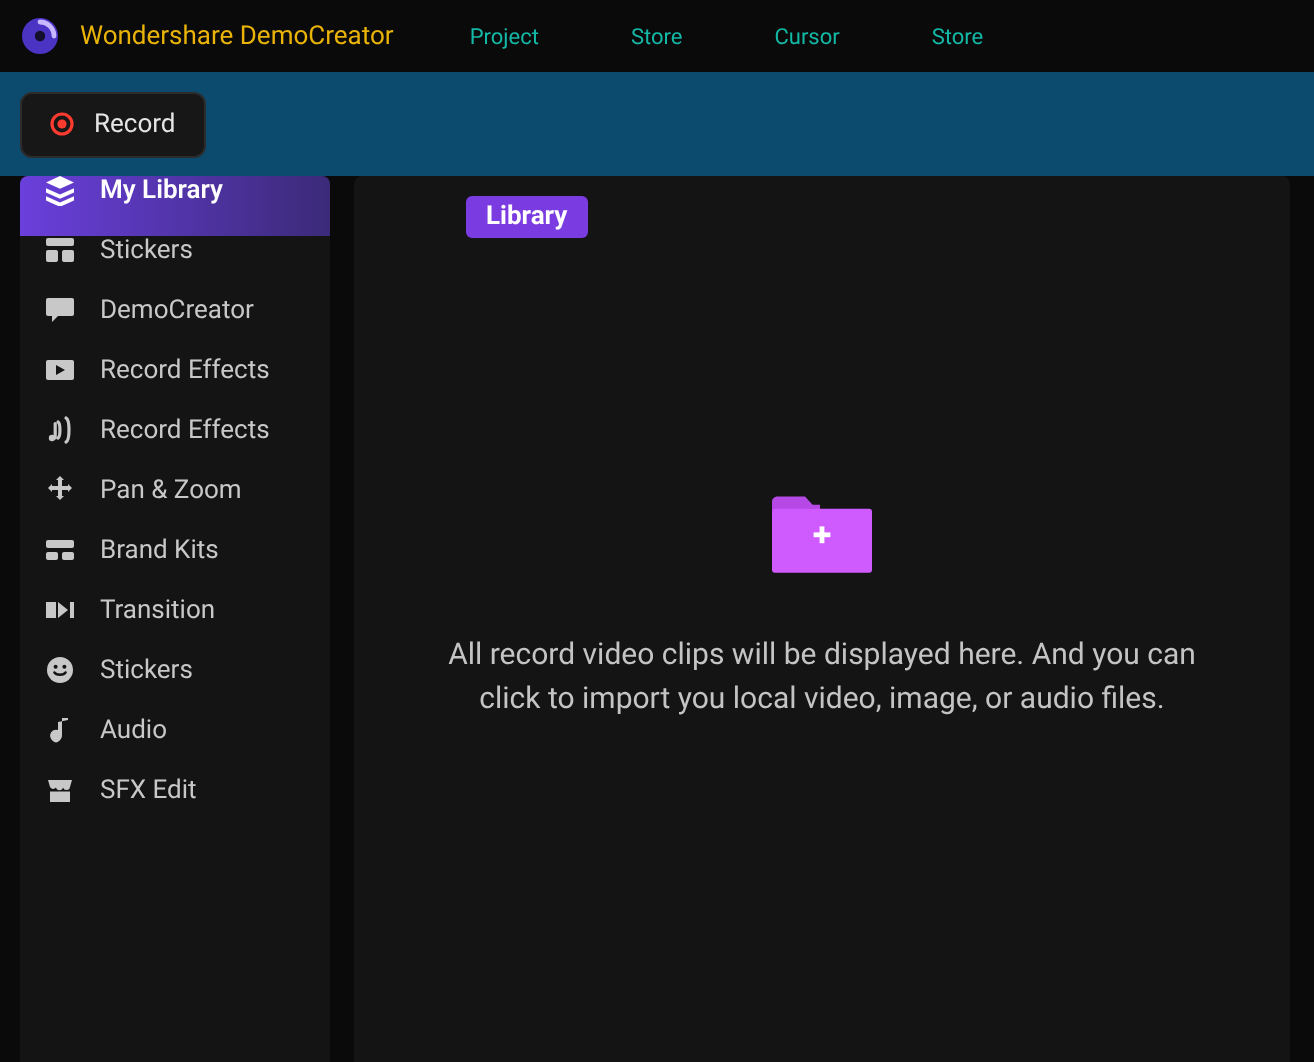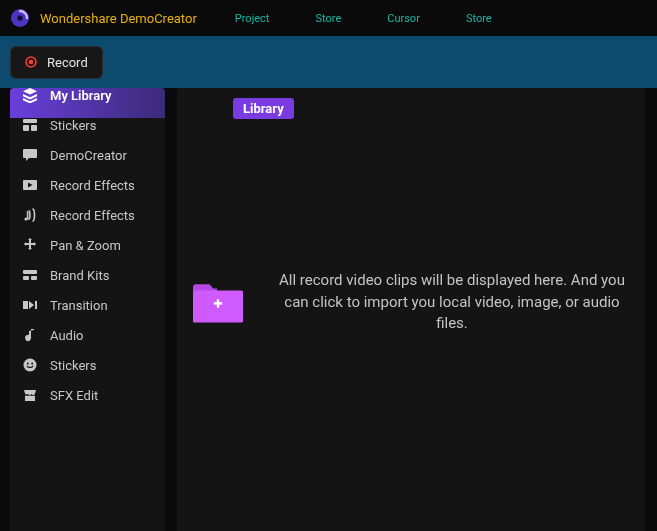--- a/index.html
+++ b/index.html
@@ -109,20 +109,21 @@
     background: #7a3be0;
     color: #fff;
     font-weight: 700;
     font-size: 13px;
     padding: 3px 10px;
     border-radius: 3px;
   }
   .empty-state {
     flex: 1;
     display: flex;
+    flex-direction: column;
     align-items: center;
     justify-content: center;
     gap: 28px;
     padding-bottom: 42px;
   }
   .folder-icon { width: 54px; height: 44px; }
   .empty-text {
     color: #c4c4c4;
     font-size: 15px;
     text-align: center;
@@ -244,37 +245,37 @@
             <polygon points="7,4 12,8 7,12"></polygon>
             <rect x="13" y="4" width="2" height="8"></rect>
           </svg>
       </span>
       <span>Transition</span>
     </div>
 
     <div class="sidebar-item">
       <span class="si-icon">
         <svg viewBox="0 0 16 16" width="16" height="16" fill="currentColor">
-            <path d="M9 2v8.4A3 3 0 1 1 7 8V4l5-1V2l-3 0z"></path>
-            <circle cx="6" cy="12" r="2.2"></circle>
-          </svg>
-      </span>
-      <span>Audio</span>
-    </div>
-
-    <div class="sidebar-item">
-      <span class="si-icon">
-        <svg viewBox="0 0 16 16" width="16" height="16" fill="currentColor">
             <circle cx="8" cy="8" r="6.5"></circle>
             <circle cx="5.8" cy="6.4" r="1" fill="#141414"></circle>
             <circle cx="10.2" cy="6.4" r="1" fill="#141414"></circle>
             <path d="M5.2 9.2c.8 1.6 4.8 1.6 5.6 0" stroke="#141414" stroke-width="1.2" fill="none" stroke-linecap="round"></path>
           </svg>
       </span>
       <span>Stickers</span>
+    </div>
+
+    <div class="sidebar-item">
+      <span class="si-icon">
+        <svg viewBox="0 0 16 16" width="16" height="16" fill="currentColor">
+            <path d="M9 2v8.4A3 3 0 1 1 7 8V4l5-1V2l-3 0z"></path>
+            <circle cx="6" cy="12" r="2.2"></circle>
+          </svg>
+      </span>
+      <span>Audio</span>
     </div>
 
     <div class="sidebar-item">
       <span class="si-icon">
         <svg viewBox="0 0 16 16" width="16" height="16" fill="currentColor">
             <path d="M2 3h12l-1 3.5a1.8 1.8 0 0 1-3.5.3A1.8 1.8 0 0 1 6 6.8 1.8 1.8 0 0 1 3 6.5L2 3zm1 5.8h10V14H3V8.8z"></path>
           </svg>
       </span>
       <span>SFX Edit</span>
     </div>

